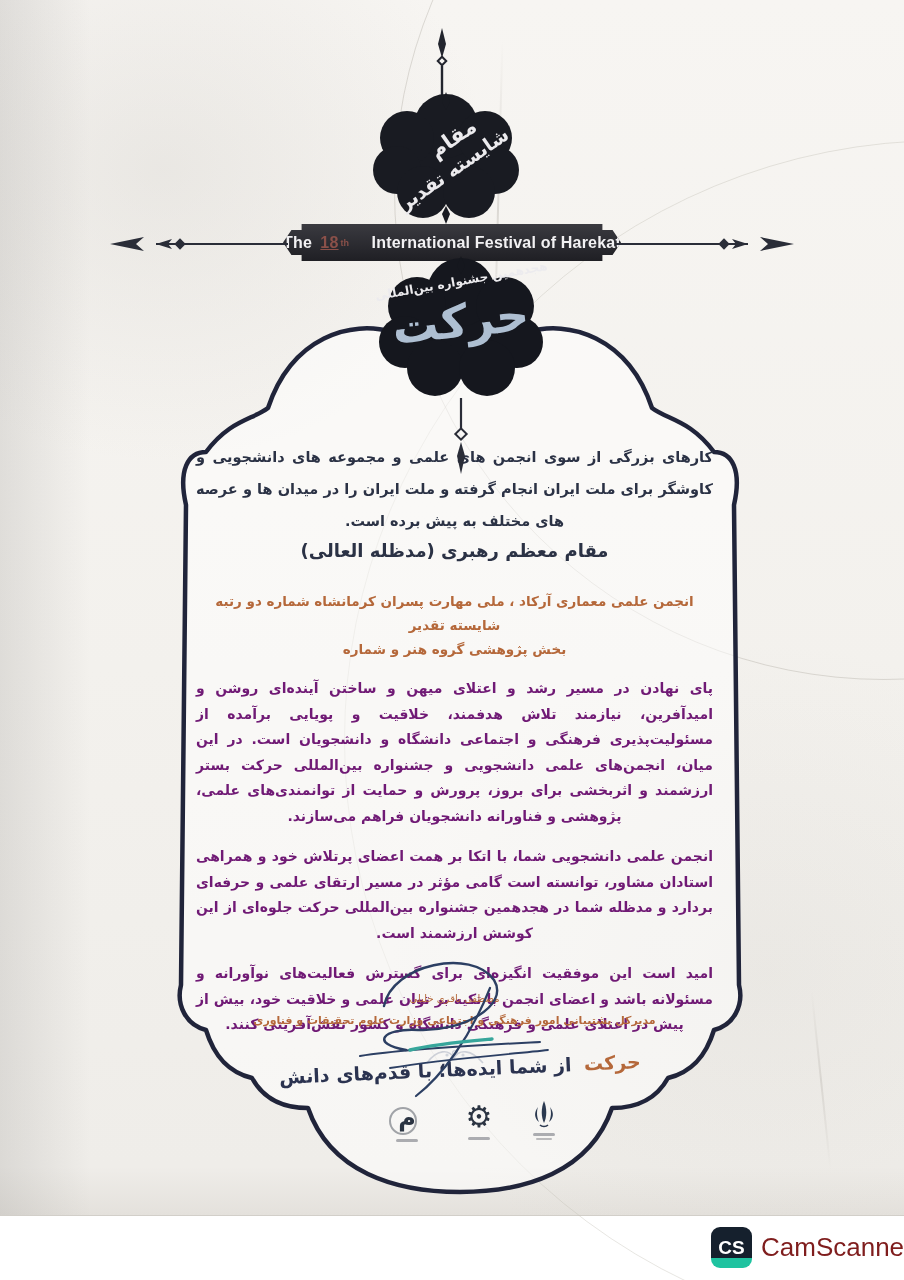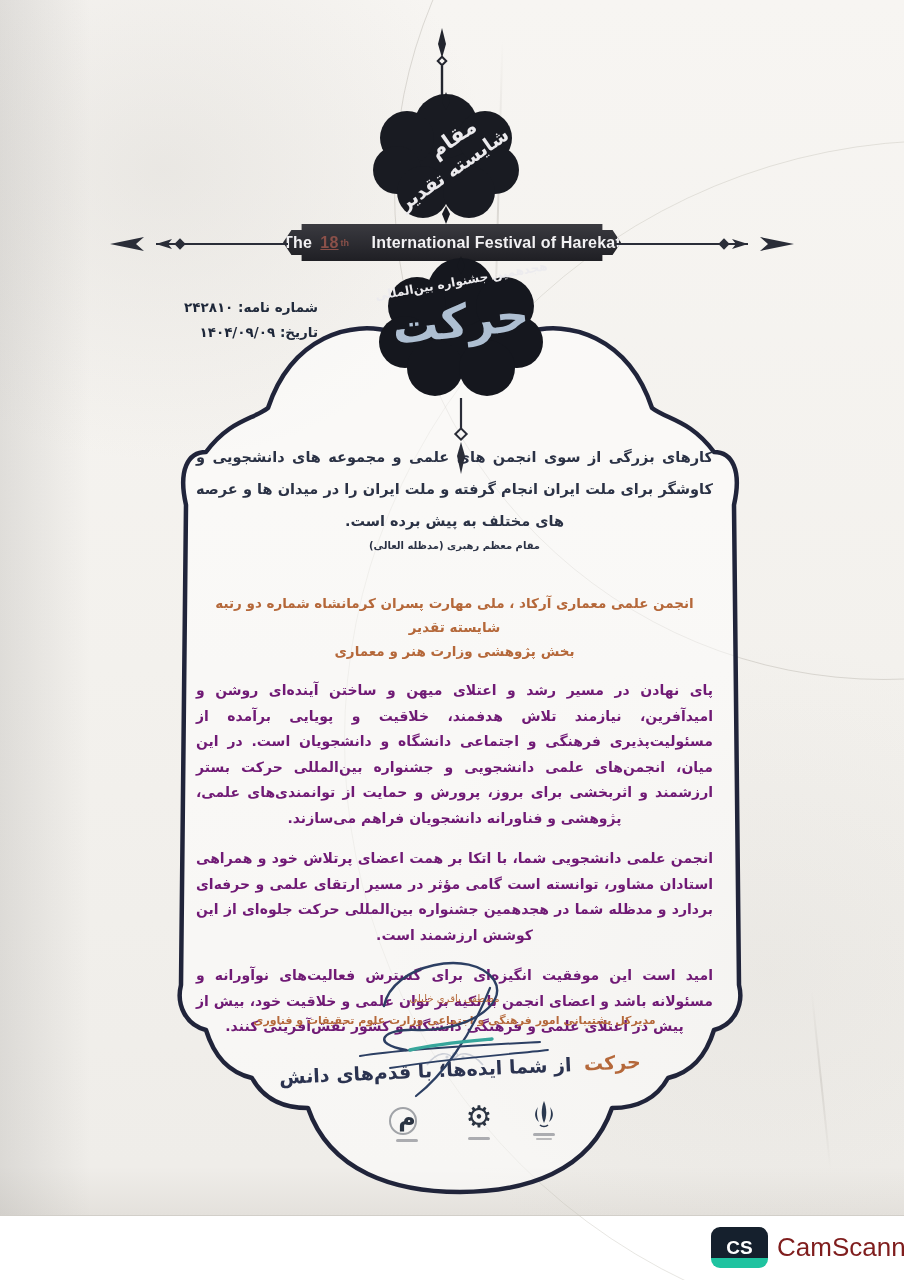--- a/index.html
+++ b/index.html
@@ -45,22 +45,22 @@
   .meta { position:absolute; left:126px; top:299px; width:192px; z-index:2;
           direction:rtl; text-align:right; color:#222b3c; font-weight:bold; font-size:13.5px; }
   .meta .row { margin-bottom:9px; letter-spacing:0; }
   .meta .val { color:#1e2739; }
 
   
   .content { position:absolute; left:196px; top:441px; width:517px; z-index:2;
              direction:rtl; color:#2e3546; }
   .quote { font-size:14.5px; font-weight:bold; line-height:32px;
            text-align:justify; text-align-last:center; color:#2b3245; }
-  .attrib { text-align:center; font-size:10px; font-weight:bold; margin-top:3px; color:#2b3245; }
-  .recipient { margin-top:40px; text-align:center; font-weight:bold; font-size:13.5px;
+  .attrib { text-align:center; font-size:18px; font-weight:bold; margin-top:3px; color:#2b3245; }
+  .recipient { margin-top:28px; text-align:center; font-weight:bold; font-size:13.5px;
                line-height:24px; color:#b5683a; }
   .para { margin-top:15px; font-size:14px; font-weight:bold; line-height:25.5px;
           text-align:justify; text-align-last:center; color:#701a75; }
   .flourish { display:block; margin:8px auto 0; opacity:.8; }
 
   
   .sig-block { position:absolute; left:196px; top:993px; width:517px; z-index:3;
                text-align:center; direction:rtl; }
   .sig-name { font-size:10px; font-weight:normal; color:#b5683a; }
   .sig-title { margin-top:10px; font-size:11px; font-weight:bold; color:#b5683a; }
@@ -79,21 +79,21 @@
   .logo .cap2 { width:16px; height:2px; margin-top:2px; border-radius:2px;
                 background:rgba(110,112,120,.45); }
   .mono { position:relative; width:38px; height:36px; display:flex; align-items:center; justify-content:center;
           color:#2b3442; font-size:24px; font-weight:bold; }
   .mono::before { content:""; position:absolute; left:1px; top:7px; width:24px; height:24px;
                   border:2px solid rgba(90,94,104,.55); border-radius:50%; }
   .gear { font-size:30px; line-height:34px; color:#2b3442; }
 
   
   .cam { position:absolute; left:711px; top:1227px; z-index:5; display:flex; align-items:center; }
-  .cam-icon { width:57px; height:41px; border-radius:9px;
+  .cam-icon { width:41px; height:41px; border-radius:9px;
               background:linear-gradient(180deg,#15202d 0%,#15202d 76%,#1fc3a0 76%,#1fc3a0 100%);
               display:flex; align-items:center; justify-content:center;
               color:#ffffff; font-weight:bold; font-size:19px;
               font-family:"Liberation Sans",sans-serif; }
   .cam-label { margin-left:9px; font-family:Liberation Sans, sans-serif; font-size:26px; color:#7f1d1d; }
 </style>
 </head>
 <body>
 
 <div class="stage">
@@ -190,38 +190,28 @@
       <div style="font-size:46px;font-weight:bold;color:#aebfd2;transform:rotate(-6deg);margin-top:6px;">حرکت</div>
     </div>
   </div>
 
   <svg class="ornament" style="left:452px;top:398px;" width="18" height="76" viewBox="0 0 18 76">
     <line x1="9" y1="0" x2="9" y2="30" stroke="#2a2d38" stroke-width="2.2"></line>
     <rect x="5" y="32" width="8" height="8" transform="rotate(45 9 36)" fill="none" stroke="#2a2d38" stroke-width="2"></rect>
     <polygon points="9,44 13,58 9,76 5,58" fill="#2a2d38"></polygon>
   </svg>
 
-  <div class="meta">
-    <div class="row">
-      <span>شماره نامه:</span>
-      <span class="val">۲۴۲۸۱۰</span>
-    </div>
-    <div class="row">
-      <span>تاریخ:</span>
-      <span class="val">۱۴۰۴/۰۹/۰۹</span>
-    </div>
-  </div>
 
   <div class="content">
     <p class="quote">کارهای بزرگی از سوی انجمن های علمی و مجموعه های دانشجویی و کاوشگر برای ملت ایران انجام گرفته و ملت ایران را در میدان ها و عرصه های مختلف به پیش برده است.</p>
     <p class="attrib">مقام معظم رهبری (مدظله العالی)</p>
 
     <div class="recipient">
       <div>انجمن علمی معماری آرکاد ، ملی مهارت پسران کرمانشاه شماره دو رتبه شایسته تقدیر</div>
-      <div>بخش پژوهشی وزارت هنر و معماری</div>
+      <div>بخش پژوهشی گروه هنر و شماره</div>
     </div>
 
     <p class="para">پای نهادن در مسیر رشد و اعتلای میهن و ساختن آینده‌ای روشن و امیدآفرین، نیازمند تلاش هدفمند، خلاقیت و پویایی برآمده از مسئولیت‌پذیری فرهنگی و اجتماعی دانشگاه و دانشجویان است. در این میان، انجمن‌های علمی دانشجویی و جشنواره بین‌المللی حرکت بستر ارزشمند و اثربخشی برای بروز، پرورش و حمایت از توانمندی‌های علمی، پژوهشی و فناورانه دانشجویان فراهم می‌سازند.</p>
     <p class="para">انجمن علمی دانشجویی شما، با اتکا بر همت اعضای پرتلاش خود و همراهی استادان مشاور، توانسته است گامی مؤثر در مسیر ارتقای علمی و حرفه‌ای بردارد و مدظله شما در هجدهمین جشنواره بین‌المللی حرکت جلوه‌ای از این کوشش ارزشمند است.</p>
     <p class="para">امید است این موفقیت انگیزه‌ای برای گسترش فعالیت‌های نوآورانه و مسئولانه باشد و اعضای انجمن با تکیه بر توان علمی و خلاقیت خود، بیش از پیش در اعتلای علمی و فرهنگی دانشگاه و کشور نقش‌آفرینی کنند.</p>
 
     <svg class="flourish" width="64" height="22" viewBox="0 0 64 22">
       <path d="M4 17 C14 3 26 3 31 12 C36 3 48 3 60 17" fill="none" stroke="#c3c7d1" stroke-width="1.6"></path>
       <circle cx="32" cy="7" r="2.4" fill="none" stroke="#c3c7d1" stroke-width="1.2"></circle>
       <circle cx="24" cy="9" r="1.6" fill="#c9cdd6"></circle>

